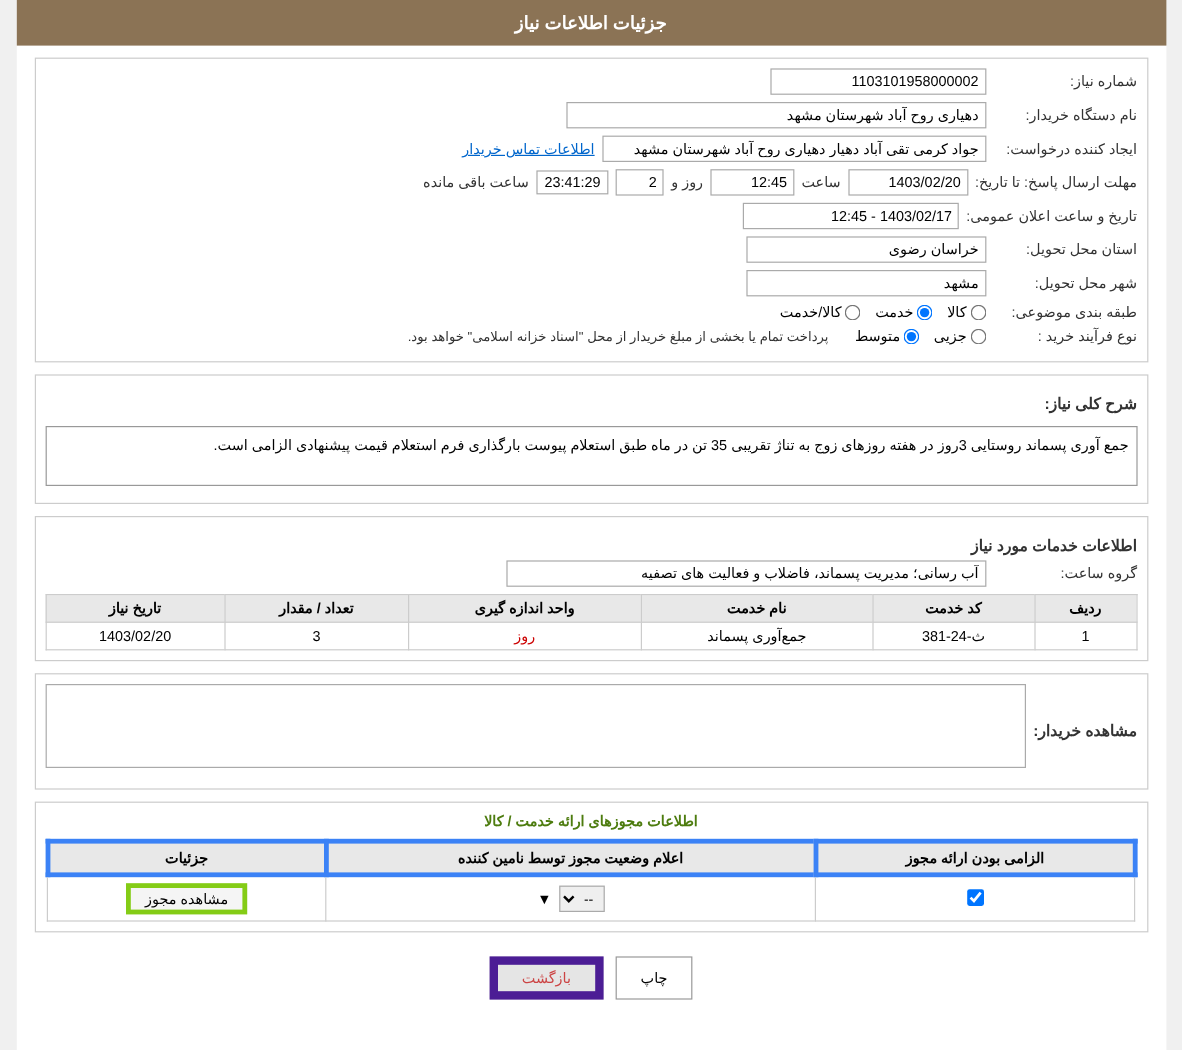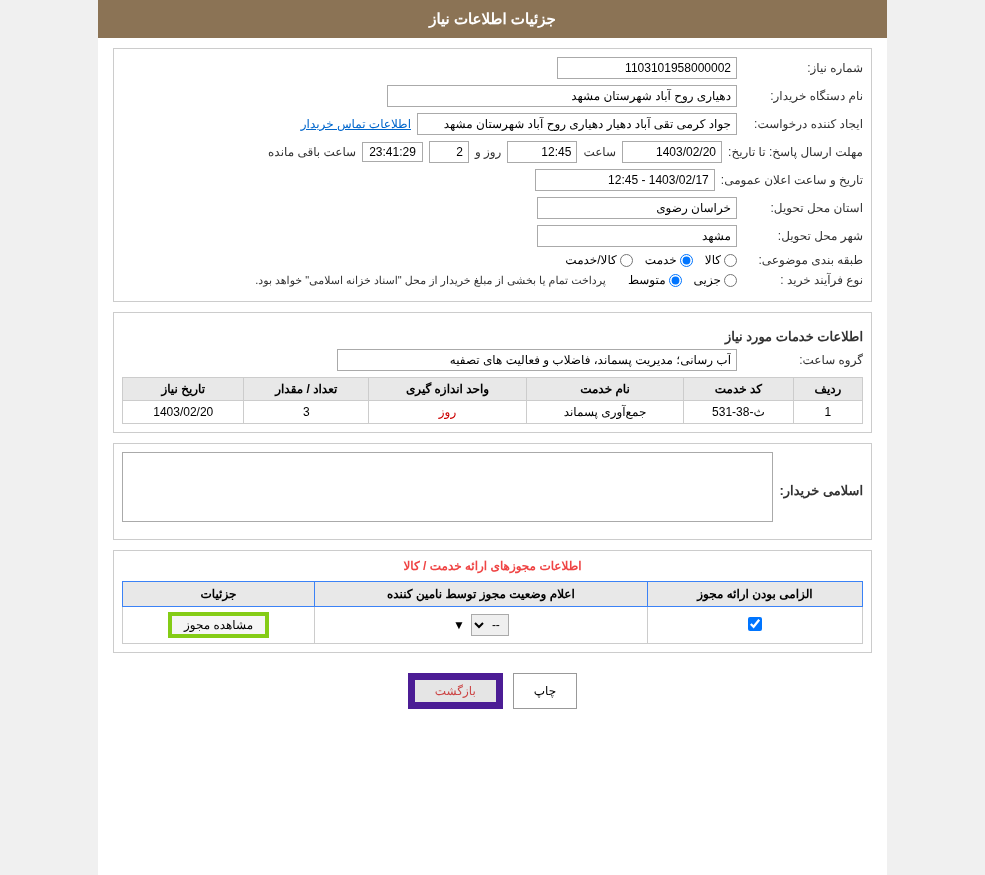--- a/index.html
+++ b/index.html
@@ -3,21 +3,21 @@
   <meta charset="utf-8">
   <style>
     * { box-sizing: border-box; margin: 0; padding: 0; }
     body {
       font-family: Tahoma, Arial, sans-serif;
       font-size: 12px;
       background: #f0f0f0;
       direction: rtl;
     }
     .page-container {
-      width: 789px;
+      width: 958px;
       min-height: 875px;
       background: #fff;
       margin: 0 auto;
       padding-bottom: 33px;
     }
     .header-bar {
       background: #8B7355;
       color: #fff;
       text-align: center;
       padding: 10px 0;
@@ -117,31 +117,31 @@
       direction: rtl;
     }
     .permissions-section {
       margin-top: 10px;
       border: 1px solid #ccc;
       padding: 8px;
     }
     .permissions-title {
       text-align: center;
       font-size: 12px;
-      color: #ef4444;
+      color: #4d7c0f;
       margin-bottom: 8px;
       font-weight: bold;
     }
     .perm-table {
       width: 100%;
       border-collapse: collapse;
     }
     .perm-table th {
       background: #e8e8e8;
-      border: 1px solid #3b82f6;
+      border: 4px solid #3b82f6;
       padding: 5px 8px;
       text-align: center;
       font-size: 12px;
       font-weight: bold;
     }
     .perm-table td {
       border: 1px solid #ccc;
       padding: 5px 8px;
       text-align: center;
       font-size: 12px;
@@ -271,20 +271,26 @@
           </div>
           <div class="radio-item">
             <input type="radio" name="process" checked="" style="">
             <span>متوسط</span>
           </div>
           <span style="font-size:11px; color:#333; margin-right:10px;">پرداخت تمام یا بخشی از مبلغ خریدار از محل "اسناد خزانه اسلامی" خواهد بود.</span>
         </div>
       </div>
     </div>
 
+    <div class="section-box">
+      <div class="row">
+        <span class="section-title">شرح کلی نیاز:</span>
+      </div>
+      <div class="description-box">جمع آوری پسماند روستایی 3روز در هفته روزهای زوج به تناژ تقریبی 35 تن در ماه طبق استعلام پیوست بارگذاری فرم استعلام قیمت پیشنهادی الزامی است.</div>
+    </div>
 
     <div class="section-box">
       <div class="section-title">اطلاعات خدمات مورد نیاز</div>
 
       <div class="row">
         <span class="label">گروه ساعت:</span>
         <input class="input-field" style="width: 400px;" type="text" value="آب رسانی؛ مدیریت پسماند، فاضلاب و فعالیت های تصفیه">
       </div>
 
       <table class="service-table">
@@ -294,33 +300,33 @@
             <th>کد خدمت</th>
             <th>نام خدمت</th>
             <th>واحد اندازه گیری</th>
             <th>تعداد / مقدار</th>
             <th>تاریخ نیاز</th>
           </tr>
         </thead>
         <tbody>
           <tr>
             <td>1</td>
-            <td>ث-38-531</td>
+            <td>ث-24-381</td>
             <td>جمع‌آوری پسماند</td>
             <td style="color:#cc0000;">روز</td>
             <td>3</td>
             <td>1403/02/20</td>
           </tr>
         </tbody>
       </table>
     </div>
 
     <div class="section-box">
       <div class="row">
-        <span class="section-title">اسلامی خریدار:</span>
+        <span class="section-title">مشاهده خریدار:</span>
         <div style="flex:1">
           <textarea class="textarea-box" style=""></textarea>
         </div>
       </div>
     </div>
 
     <div class="permissions-section">
       <div class="permissions-title">اطلاعات مجوزهای ارائه خدمت / کالا</div>
       <table class="perm-table">
         <thead>

